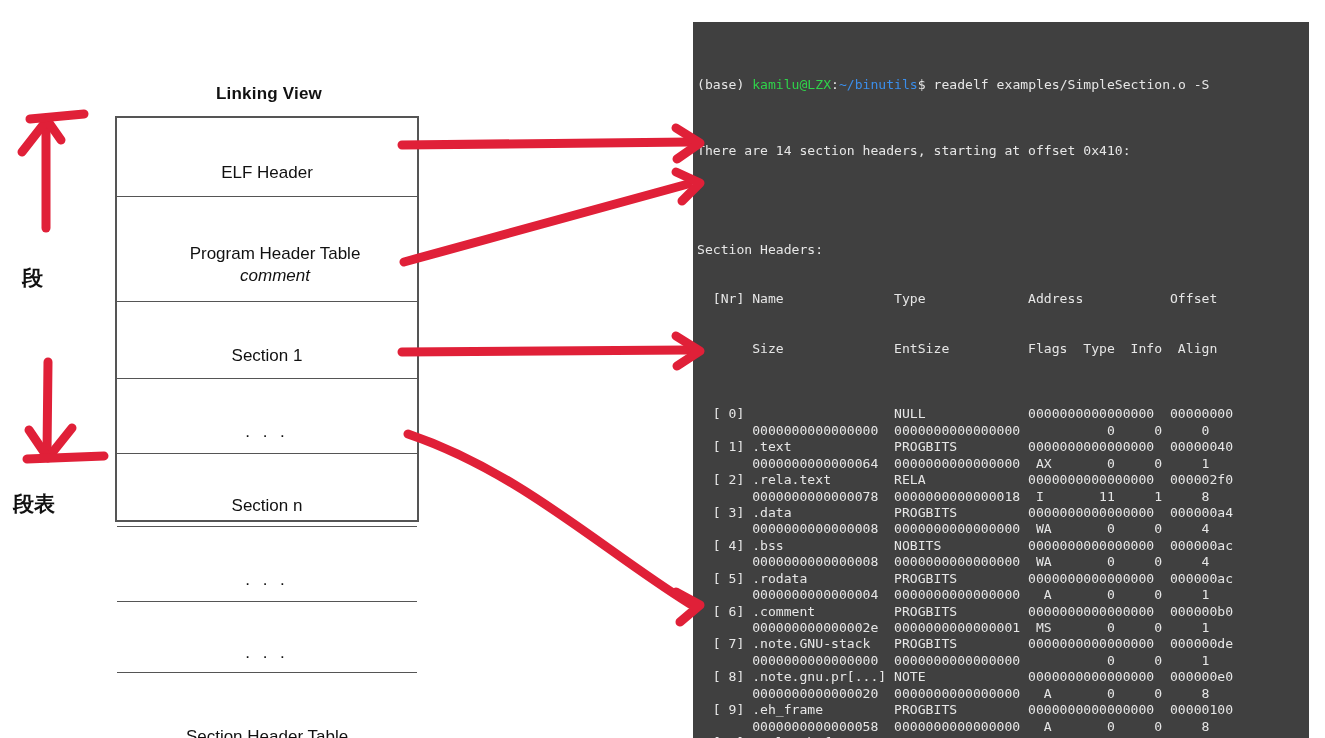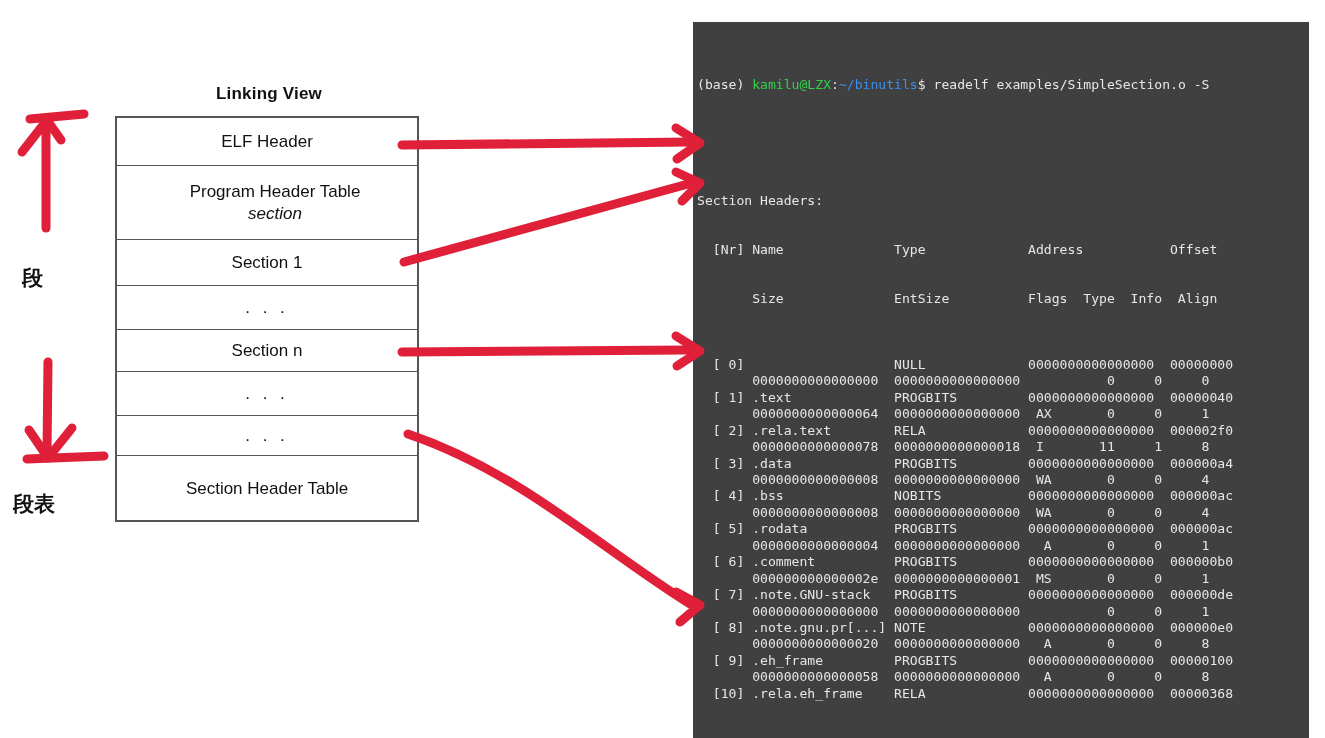--- a/index.html
+++ b/index.html
@@ -21,21 +21,21 @@
   }
 
   #elf-box{
     position:absolute;left:115px;top:116px;width:304px;height:406px;
     border:2px solid #555;box-sizing:border-box;background:#fff;
   }
   .elf-row{
     border-bottom:1.5px solid #555;
     box-sizing:border-box;
     display:flex;align-items:center;justify-content:center;
-    font-size:17px;color:#111;text-align:center;line-height:1.25;
+    font-size:17px;color:#111;text-align:center;line-height:1.25;margin-top:31px;
   }
   .elf-row:last-child{border-bottom:none;}
   .elf-row .ital{font-style:italic;}
   .dots{letter-spacing:4px;font-size:17px;}
 
   
   .h-elfhdr{height:48px;}
   .h-pht{height:74px;padding-left:16px;}
   .h-sec1{height:46px;}
   .h-dots1{height:44px;}
@@ -84,21 +84,21 @@
 
     <div id="linking-title">Linking View</div>
 
     <div id="elf-box">
       <div class="elf-row h-elfhdr">
         <span>ELF Header</span>
       </div>
       <div class="elf-row h-pht">
         <span>
           <span>Program Header Table</span><br>
-          <span class="ital">section</span>
+          <span class="ital">comment</span>
         </span>
       </div>
       <div class="elf-row h-sec1">
         <span>Section 1</span>
       </div>
       <div class="elf-row h-dots1">
         <span class="dots">. . .</span>
       </div>
       <div class="elf-row h-secn">
         <span>Section n</span>
@@ -115,20 +115,21 @@
     </div>
 
     <div id="seg-label">段</div>
     <div id="segtab-label">段表</div>
   </div>
 
   <div id="terminal">
 
     <div class="line"><span class="c-white">(base) </span><span class="c-user">kamilu@LZX</span><span class="c-white">:</span><span class="c-path">~/binutils</span><span class="c-white">$ </span><span class="c-white">readelf examples/SimpleSection.o -S</span></div>
 
+    <div class="line">There are 14 section headers, starting at offset 0x410:</div>
     <div class="blank"></div>
     <div class="line">Section Headers:</div>
     <div class="line">  [Nr] Name              Type             Address           Offset</div>
     <div class="line">       Size              EntSize          Flags  Type  Info  Align</div>
 
     <div id="section-rows"><div class="line">  [ 0]                   NULL             0000000000000000  00000000</div><div class="line">       0000000000000000  0000000000000000           0     0     0</div><div class="line">  [ 1] .text             PROGBITS         0000000000000000  00000040</div><div class="line">       0000000000000064  0000000000000000  AX       0     0     1</div><div class="line">  [ 2] .rela.text        RELA             0000000000000000  000002f0</div><div class="line">       0000000000000078  0000000000000018  I       11     1     8</div><div class="line">  [ 3] .data             PROGBITS         0000000000000000  000000a4</div><div class="line">       0000000000000008  0000000000000000  WA       0     0     4</div><div class="line">  [ 4] .bss              NOBITS           0000000000000000  000000ac</div><div class="line">       0000000000000008  0000000000000000  WA       0     0     4</div><div class="line">  [ 5] .rodata           PROGBITS         0000000000000000  000000ac</div><div class="line">       0000000000000004  0000000000000000   A       0     0     1</div><div class="line">  [ 6] .comment          PROGBITS         0000000000000000  000000b0</div><div class="line">       000000000000002e  0000000000000001  MS       0     0     1</div><div class="line">  [ 7] .note.GNU-stack   PROGBITS         0000000000000000  000000de</div><div class="line">       0000000000000000  0000000000000000           0     0     1</div><div class="line">  [ 8] .note.gnu.pr[...] NOTE             0000000000000000  000000e0</div><div class="line">       0000000000000020  0000000000000000   A       0     0     8</div><div class="line">  [ 9] .eh_frame         PROGBITS         0000000000000000  00000100</div><div class="line">       0000000000000058  0000000000000000   A       0     0     8</div><div class="line">  [10] .rela.eh_frame    RELA             0000000000000000  00000368</div></div>
 
     
     
 

